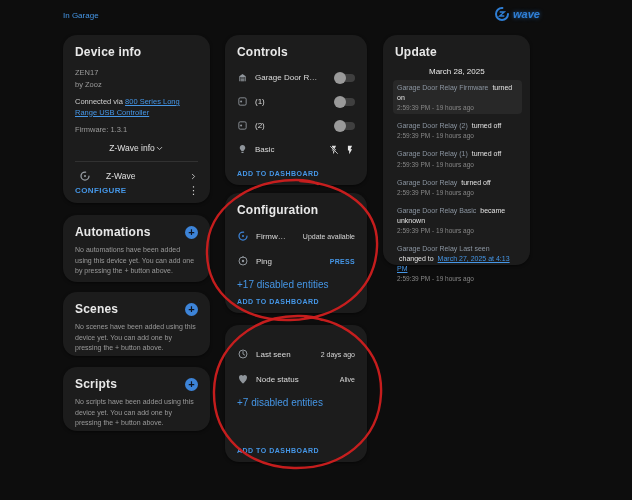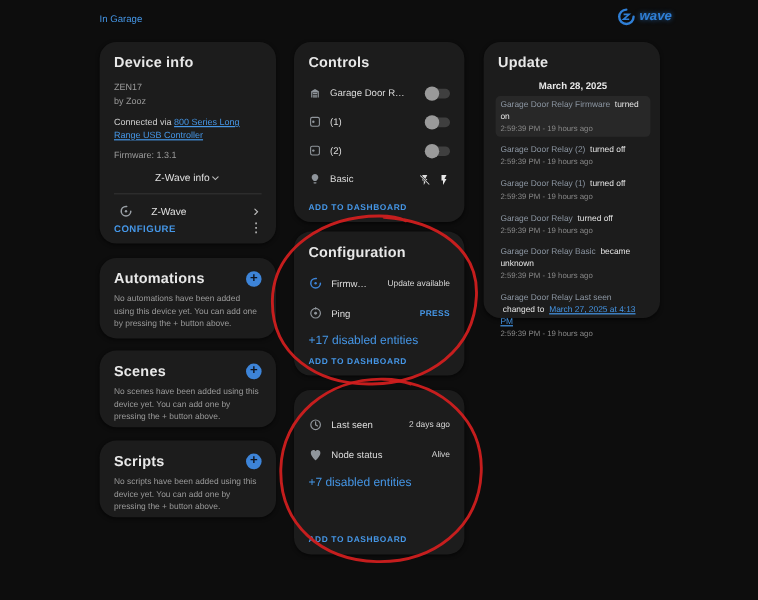--- a/index.html
+++ b/index.html
@@ -1,21 +1,21 @@
 <!DOCTYPE html>
 <html><head>
 <meta charset="utf-8">
 <style>
   * { margin:0; padding:0; box-sizing:border-box; }
   html,body { background:#0d0d0d; }
   body {
     width:632px; height:500px; position:relative; overflow:hidden;
     font-family:"Liberation Sans", sans-serif;
   }
-  .page { position:absolute; inset:0;margin-left:20px; }
+  .page { position:absolute; inset:0; }
 
   .breadcrumb {
     position:absolute; left:63px; top:11px;
     font-size:8px; color:#4596e6; text-decoration:none; cursor:pointer;
   }
 
   .zwave-logo { position:absolute; left:494px; top:6px; display:flex; align-items:center; gap:3px; }
   .zwave-logo .logo-text {
     color:#2f7fd6; font-size:11px; font-style:italic; font-weight:700;
     text-shadow:0 0 4px rgba(47,127,214,.7);
@@ -73,21 +73,21 @@
 
   .toggle { width:20px; height:8px; background:#3f3f3f; border-radius:4px; position:relative; display:inline-block; cursor:pointer; flex:none; }
   .toggle .knob { position:absolute; left:-1px; top:-2px; width:12px; height:12px; border-radius:50%; background:#9a9a9a; }
 
   .flash-group { display:flex; align-items:center; gap:6px; }
   .icon-btn { cursor:pointer; display:flex; }
 
   
   .logbook { left:383px; top:35px; width:147px; height:230px; padding:10px 8px 8px 10px; }
   .logbook .card-title { padding-left:2px; }
-  .log-date { margin:8px 0 2px 2px; font-size:8px; font-weight:700; color:#e8e8e8;padding-left:34px; }
+  .log-date { margin:8px 0 2px 2px; font-size:8px; font-weight:400; color:#e8e8e8;padding-left:34px; }
   .log-entry { margin-top:4px; padding:3px 4px; border-radius:4px; cursor:pointer; }
   .log-entry.highlight { background:#282828; }
   .log-msg { font-size:7px; line-height:1.45; }
   .log-msg span:empty { display:none; }
   .log-name { color:#8b95a1; }
   .log-action { color:#e3e3e3; margin-left:2px; }
   .log-value { color:#4596e6; margin-left:2px; text-decoration:underline; }
   .log-time { margin-top:1px; font-size:6.5px; color:#878787; }
 
   

